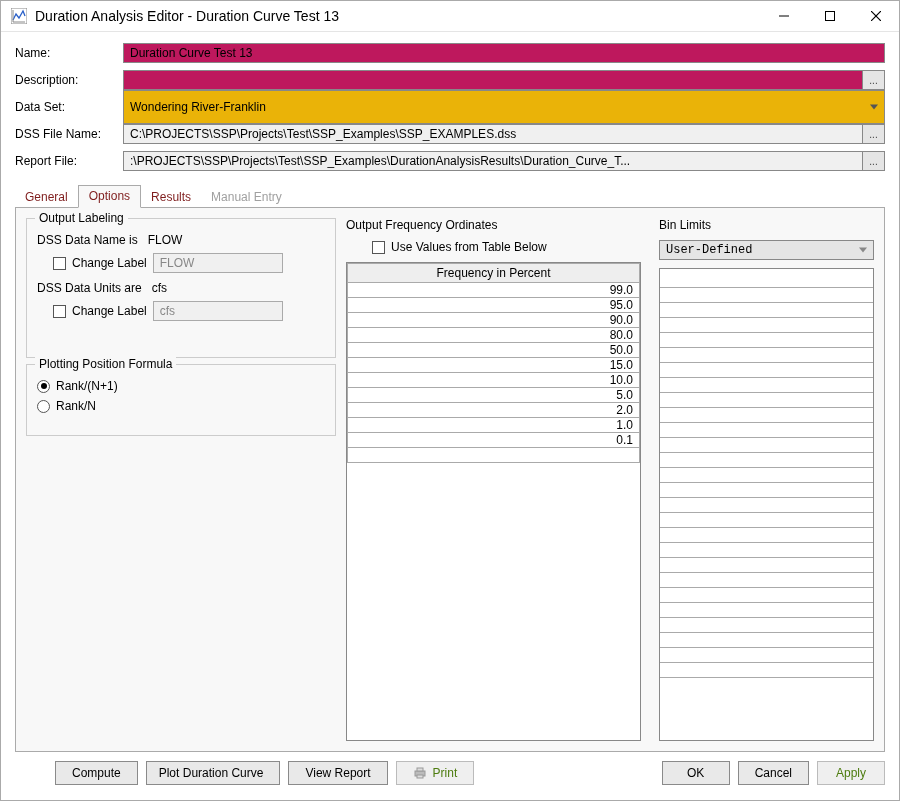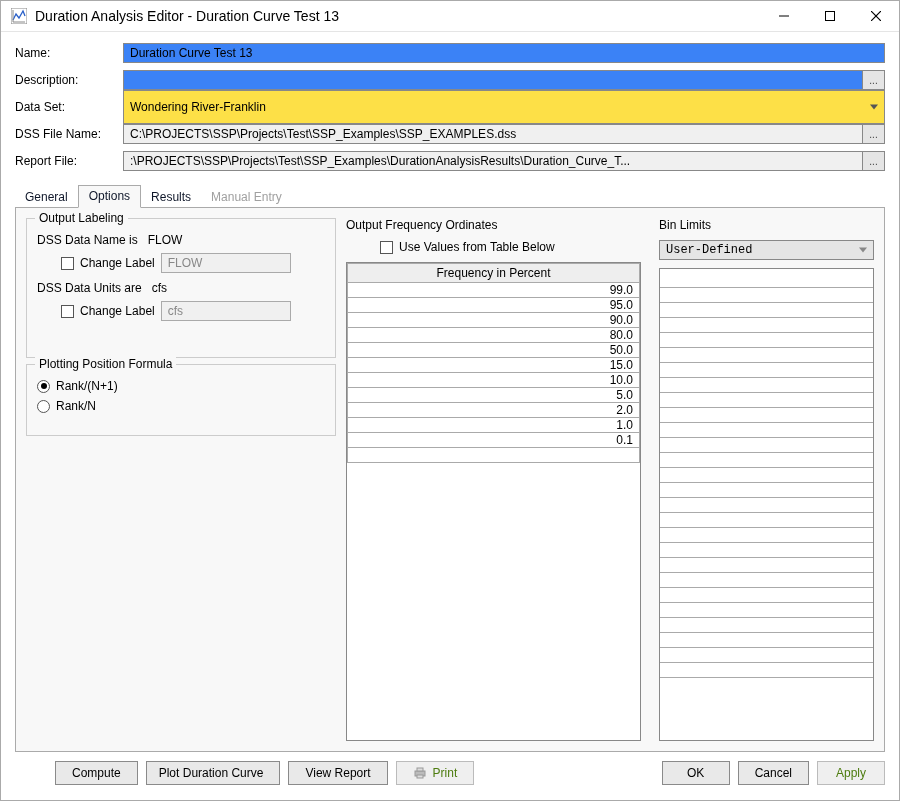--- a/index.html
+++ b/index.html
@@ -71,21 +71,21 @@
     width: 108px;
     font-size: 12px;
   }
   .txt-input {
     flex: 1;
     height: 20px;
     border: 1px solid #888;
     padding: 0 6px;
     font-family: inherit;
     font-size: 12px;
-    background: #3b82f6;
+    background: #be185d;
     box-sizing: border-box;
   }
   .txt-disabled {
     background: #f0f0f0;
   }
   .browse-btn {
     width: 22px;
     height: 20px;
     border: 1px solid #888;
     background: #e5e5e5;
@@ -96,21 +96,21 @@
     justify-content: center;
     font-size: 10px;
     letter-spacing: 0px;
     box-sizing: border-box;
     color: #444;
   }
   .combo {
     flex: 1;
     height: 20px;
     border: 1px solid #888;
-    background: #fde047;
+    background: #eab308;
     display: flex;
     align-items: center;
     padding: 16px 6px;
     position: relative;
     box-sizing: border-box;
   }
   .combo .arrow {
     position: absolute;
     right: 6px;
     top: 50%;
@@ -129,21 +129,21 @@
   .tabs {
     display: flex;
     align-items: flex-end;
     height: 22px;
     position: relative;
     z-index: 2;
   }
   .tab {
     padding: 3px 10px 4px 10px;
     font-size: 12px;
-    color: #0f172a;
+    color: #7f1d1d;
     position: relative;
     top: 1px;
   }
   .tab.inactive {
     border: none;
   }
   .tab.active {
     border: 1px solid #aaa;
     border-bottom: 1px solid #f8f8f8;
     background: #f8f8f8;
@@ -206,21 +206,21 @@
     display: flex;
     align-items: center;
     margin-bottom: 6px;
   }
   .ol-label {
     font-size: 12px;
   }
   .chk-wrap {
     display: flex;
     align-items: center;
-    margin-left: 24px;
+    margin-left: 16px;
   }
   .chk {
     width: 13px; height: 13px;
     border: 1px solid #555;
     margin-right: 6px;
     background: #fff;
     box-sizing: border-box;
   }
   .chg-input {
     width: 130px;

